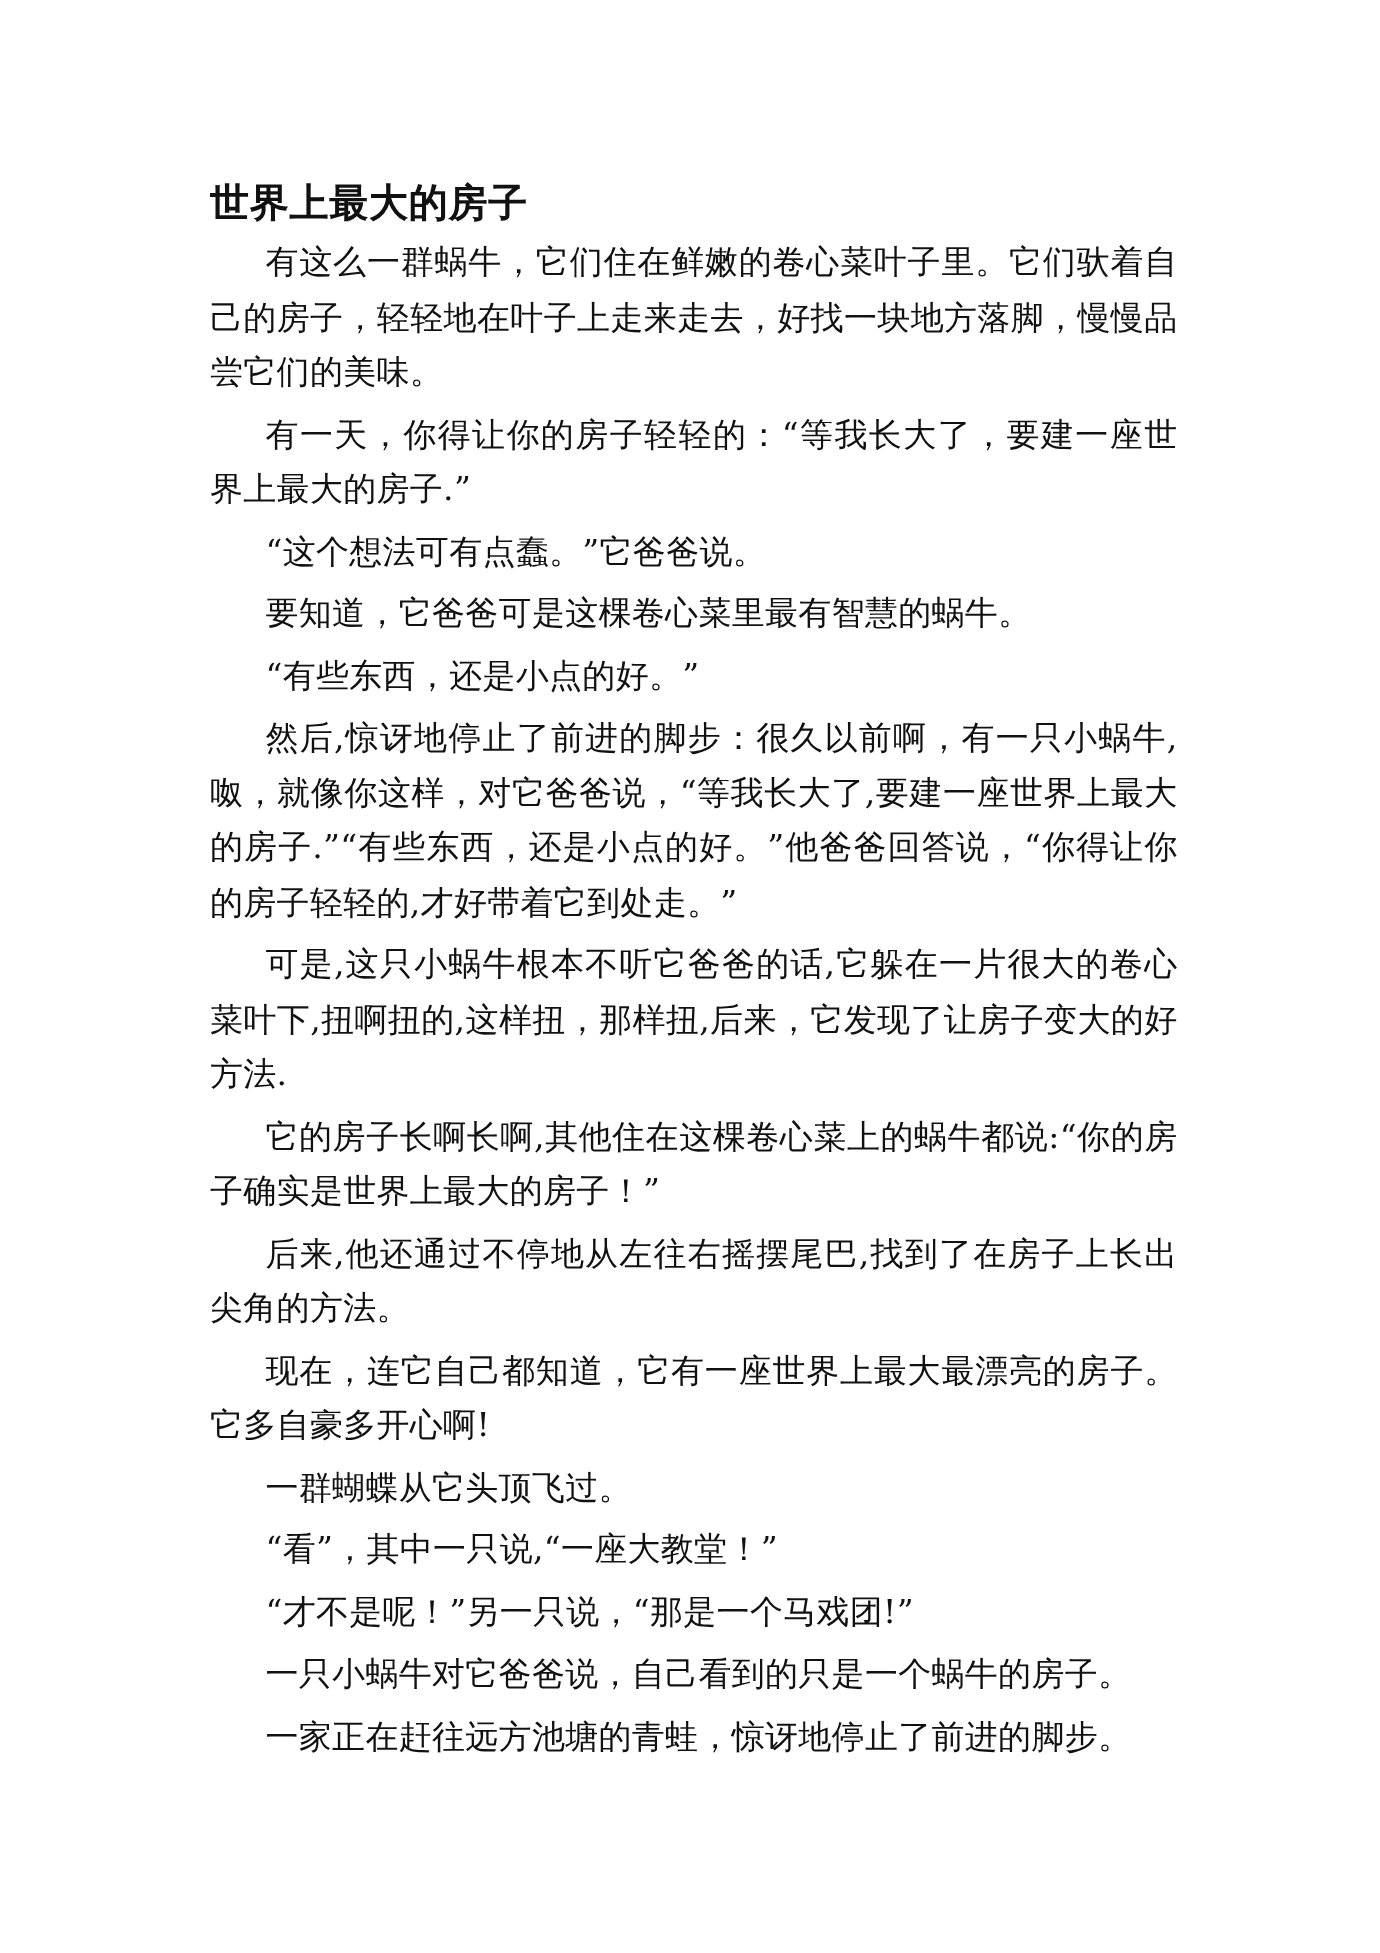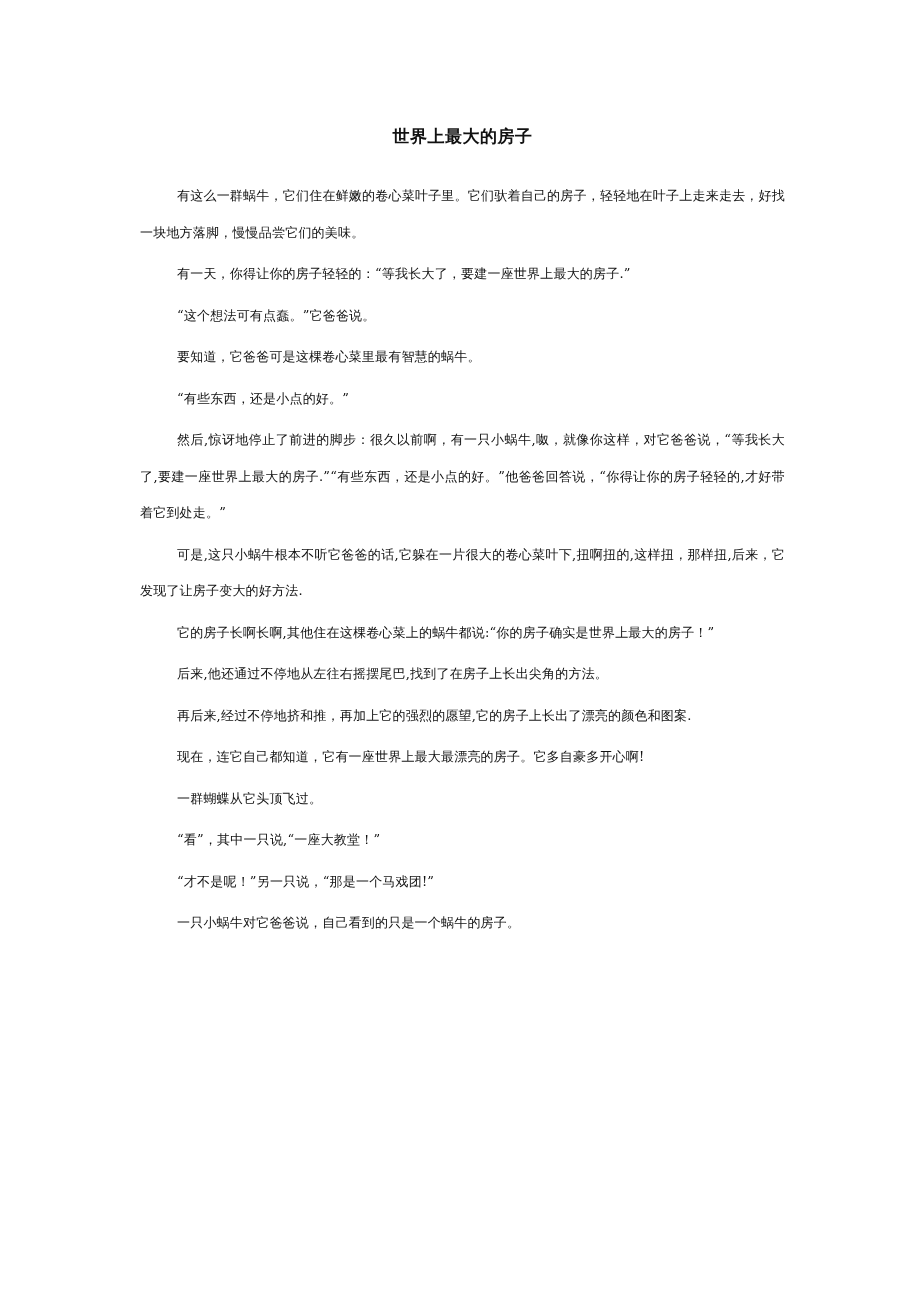--- a/index.html
+++ b/index.html
@@ -1,34 +1,34 @@
 <!DOCTYPE html>
 <html><head>
 <meta charset="utf-8">
 <style>
   html, body { margin: 0; padding: 0; background: #ffffff; }
   body { width: 920px; height: 1302px; position: relative; overflow: hidden;
          font-family: "DejaVu Serif", "Liberation Serif", serif; color: #111; }
   .page { position: absolute; left: 140px; top: 118px; width: 645px; }
-  .title { text-align: center; font-size: 17px; font-weight: bold; height: 36px; line-height: 36px; margin: 0 0 24px 0; letter-spacing: 0.5px; }
-  .para { font-size: 13px; line-height: 36.5px; text-indent: 37px; margin: 0 0 5px 0; text-align: justify; letter-spacing: 0.2px; }
+  .title { font-size: 26px; font-weight: bold; height: 36px; line-height: 36px; margin: 0 0 4px 0; letter-spacing: 0.5px; }
+  .para { font-size: 22px; line-height: 36.5px; text-indent: 37px; margin: 0 0 5px 0; text-align: justify; letter-spacing: 0.2px; }
 </style>
 </head>
 <body>
 
 <div class="page">
   <h1 class="title">世界上最大的房子</h1>
   <p class="para">有这么一群蜗牛，它们住在鲜嫩的卷心菜叶子里。它们驮着自己的房子，轻轻地在叶子上走来走去，好找一块地方落脚，慢慢品尝它们的美味。</p>
   <p class="para">有一天，你得让你的房子轻轻的：“等我长大了，要建一座世界上最大的房子.”</p>
   <p class="para">“这个想法可有点蠢。”它爸爸说。</p>
   <p class="para">要知道，它爸爸可是这棵卷心菜里最有智慧的蜗牛。</p>
   <p class="para">“有些东西，还是小点的好。”</p>
   <p class="para">然后,惊讶地停止了前进的脚步：很久以前啊，有一只小蜗牛,呶，就像你这样，对它爸爸说，“等我长大了,要建一座世界上最大的房子.”“有些东西，还是小点的好。”他爸爸回答说，“你得让你的房子轻轻的,才好带着它到处走。”</p>
   <p class="para">可是,这只小蜗牛根本不听它爸爸的话,它躲在一片很大的卷心菜叶下,扭啊扭的,这样扭，那样扭,后来，它发现了让房子变大的好方法.</p>
   <p class="para">它的房子长啊长啊,其他住在这棵卷心菜上的蜗牛都说:“你的房子确实是世界上最大的房子！”</p>
   <p class="para">后来,他还通过不停地从左往右摇摆尾巴,找到了在房子上长出尖角的方法。</p>
-  <p class="para">再后来,经过不停地挤和推，再加上它的强烈的愿望,它的房子上长出了漂亮的颜色和图案.</p>
   <p class="para">现在，连它自己都知道，它有一座世界上最大最漂亮的房子。它多自豪多开心啊!</p>
   <p class="para">一群蝴蝶从它头顶飞过。</p>
   <p class="para">“看”，其中一只说,“一座大教堂！”</p>
   <p class="para">“才不是呢！”另一只说，“那是一个马戏团!”</p>
   <p class="para">一只小蜗牛对它爸爸说，自己看到的只是一个蜗牛的房子。</p>
+  <p class="para">一家正在赶往远方池塘的青蛙，惊讶地停止了前进的脚步。</p>
 </div>
 
 </body></html>

